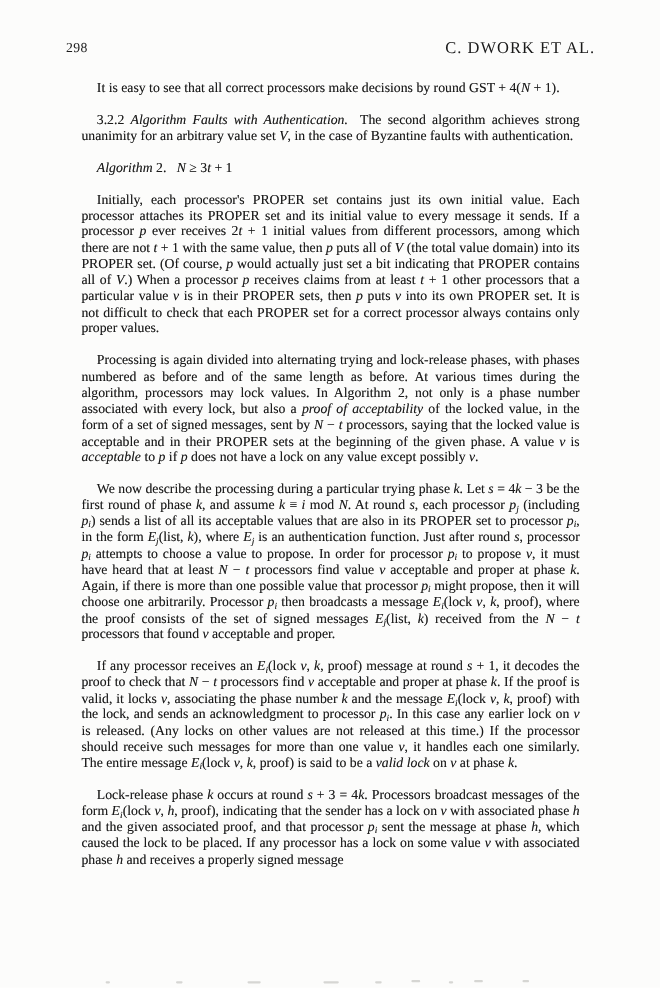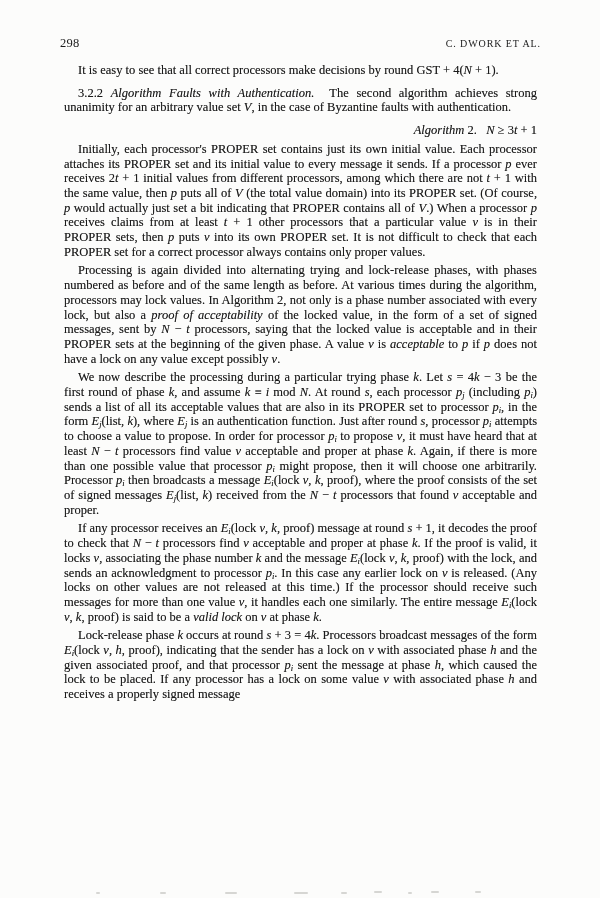--- a/index.html
+++ b/index.html
@@ -16,50 +16,50 @@
     font-family: "Liberation Serif", "DejaVu Serif", serif;
     color: #1a1a1a;
   }
   .running-header {
     position: absolute;
     top: 36px;
     left: 60px;
     width: 481px;
     display: flex;
     justify-content: space-between;
-    align-items: center;
+    align-items: flex-start;
   }
   .pageno {
     font-size: 12.5px;
     letter-spacing: 0.3px;
   }
   .runhead {
-    font-size: 10px;
+    font-size: 15px;
     letter-spacing: 0.9px;
   }
   .body-text {
     position: absolute;
     top: 59px;
     left: 60px;
     width: 481px;
     font-size: 12.5px;
     line-height: 14.7px;
     text-align: justify;
     text-shadow: 0 0 0.4px rgba(20,20,20,0.45);
   }
   .body-text p {
-    margin: 4px;
+    margin: 14px;
     text-indent: 14px;
   }
   .body-text p.section {
     margin-top: 8px;
   }
   .body-text p.algorithm {
     margin-top: 8px;
-    text-align: right;
+    text-align: left;
   }
   .body-text sub {
     font-size: 0.68em;
     line-height: 0;
     vertical-align: -0.28em;
   }
   .artifact {
     position: absolute;
     height: 2px;
     background: #b7b7b3;

